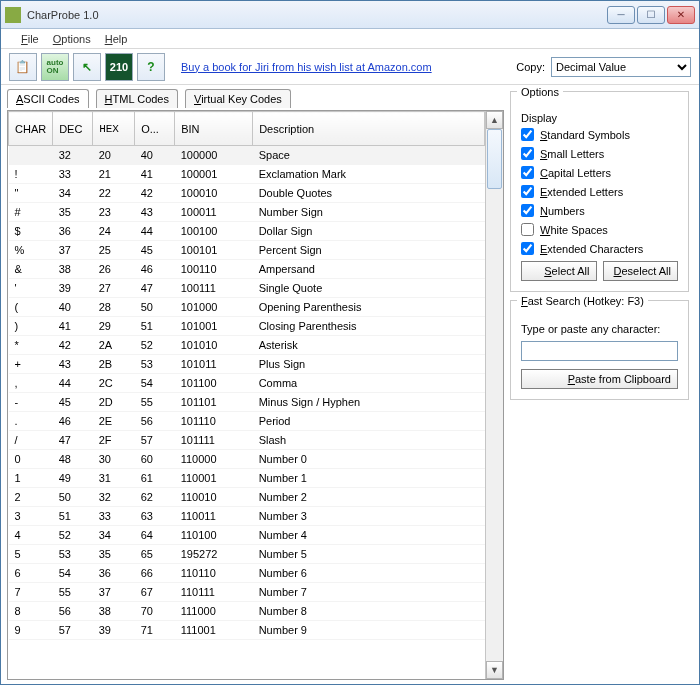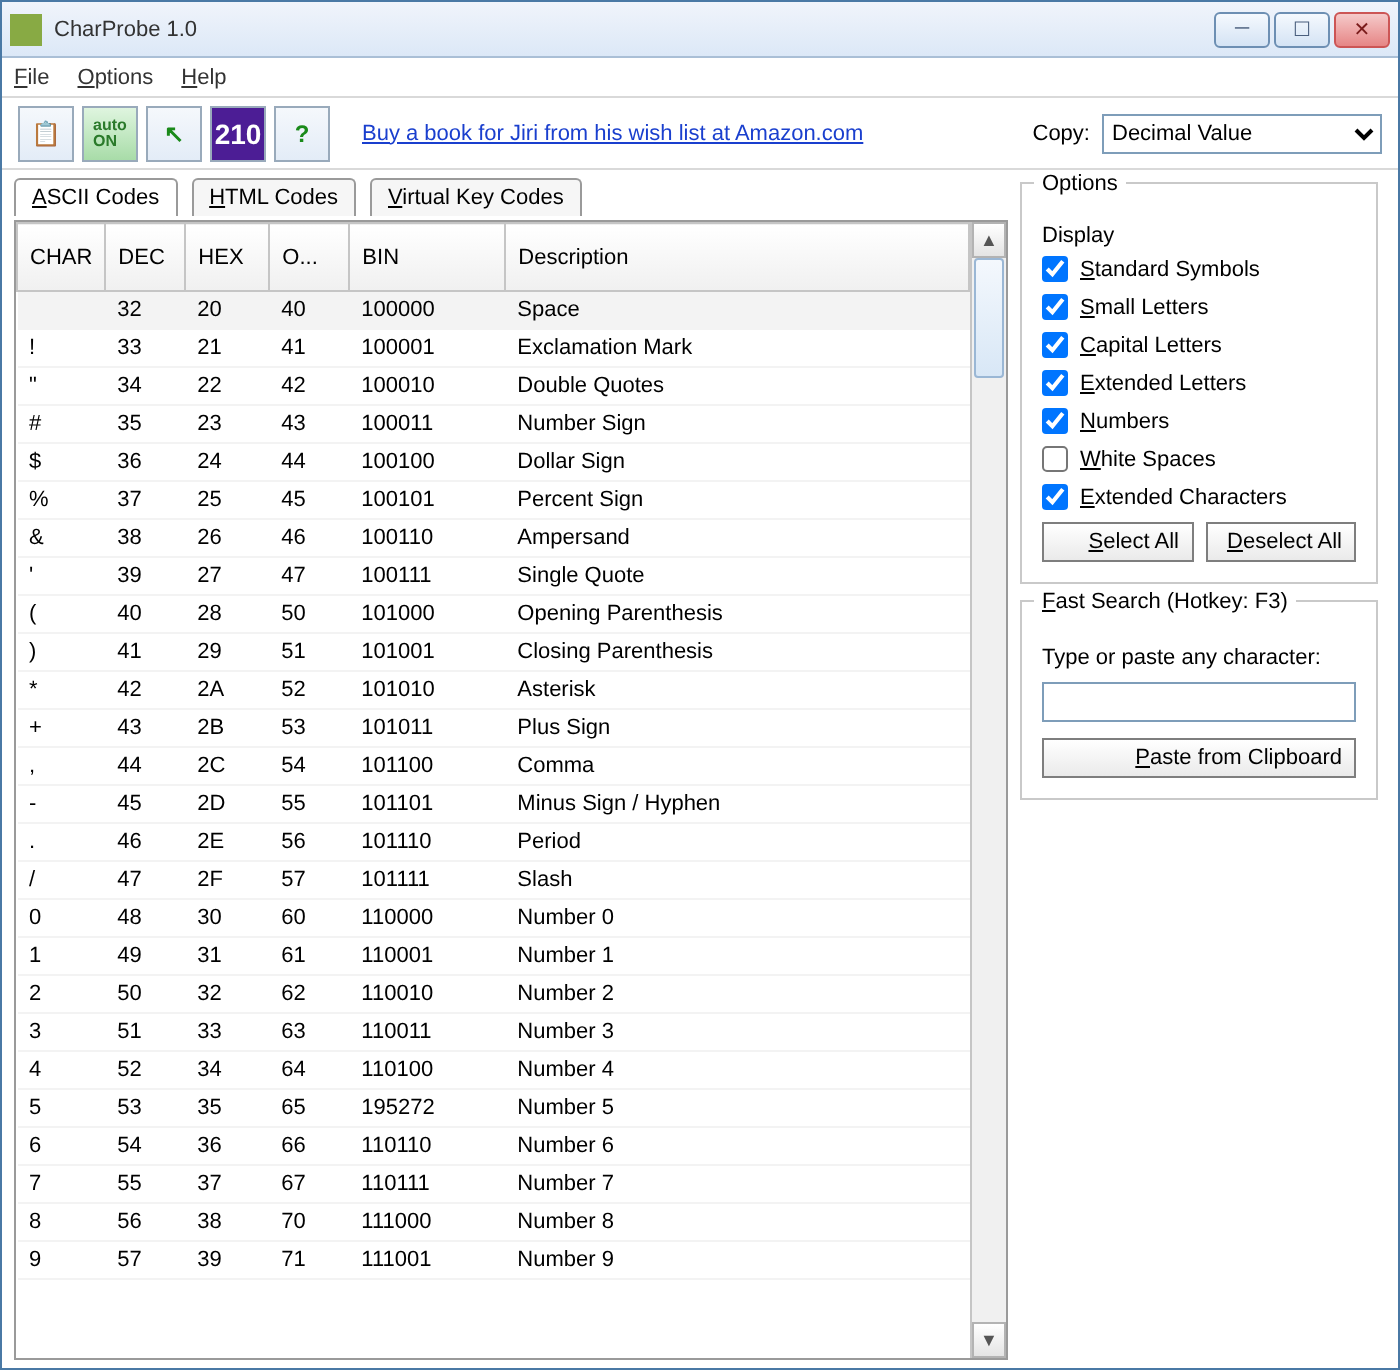--- a/index.html
+++ b/index.html
@@ -3,21 +3,21 @@
 <meta charset="utf-8">
 <style>
 * { box-sizing: border-box; margin: 0; padding: 0; font-family: Tahoma, Arial, sans-serif; font-size: 11px; }
 body { background: #fff; width: 700px; height: 685px; overflow: hidden; border: 1px solid #4a79a5; }
 .titlebar { height: 28px; background: linear-gradient(#f0f4fb,#dce8f7); display: flex; align-items: center; padding: 0 4px; border-bottom: 1px solid #aabfd6; }
 .titlebar-icon { width: 16px; height: 16px; background: #8a4; margin-right: 6px; }
 .titlebar-text { flex: 1; color: #333; }
 .winbtns { display: flex; gap: 2px; }
 .winbtn { width: 28px; height: 18px; border: 1px solid #6d8fb3; border-radius: 3px; background: linear-gradient(#f5f9fe,#d4e3f4); display: flex; align-items: center; justify-content: center; font-size: 10px; color: #4a5f7d; cursor: pointer; }
 .winbtn.close { background: linear-gradient(#f5caca,#e68585); color: #7a1b1b; border-color: #c55; }
-.menubar { height: 20px; display: flex; align-items: center; padding: 0 6px; gap: 14px; border-bottom: 1px solid #d9d9d9; }
+.menubar { height: 20px; display: flex; align-items: center; padding: 0 20px; gap: 14px; border-bottom: 1px solid #d9d9d9; }
 .menubar span { color: #333; cursor: pointer; }
 .menubar span u { text-decoration: underline; }
 .toolbar { height: 36px; display: flex; align-items: center; padding: 4px 8px; border-bottom: 1px solid #d9d9d9; gap: 4px; }
 .tbtn { width: 28px; height: 28px; border: 1px solid #9ab; background: linear-gradient(#f5f8fc,#e3ecf7); display: flex; align-items: center; justify-content: center; cursor: pointer; font-size: 12px; font-weight: bold; }
 .toolbar-link { margin-left: 12px; color: #1a3fce; text-decoration: underline; cursor: pointer; }
 .copy-block { margin-left: auto; display: flex; align-items: center; gap: 6px; }
 .copy-block select { width: 140px; height: 20px; border: 1px solid #7e9db9; background: #fff; }
 .main { display: flex; height: calc(100% - 84px); }
 .left { flex: 1; padding: 4px 0 4px 6px; display: flex; flex-direction: column; }
 .tabs { display: flex; gap: 5px; margin-bottom: 2px; }
@@ -25,21 +25,21 @@
 .tab.active { background: #fff; }
 .tab u { text-decoration: underline; }
 .grid { flex: 1; border: 1px solid #9a9a9a; display: flex; overflow: hidden; }
 .grid-inner { flex: 1; overflow: hidden; }
 table { width: 100%; border-collapse: collapse; }
 th { text-align: left; padding: 4px 6px; border: 1px solid #c5c5c5; background: linear-gradient(#fff,#f0f0f0); font-weight: normal; height: 34px; cursor: pointer; }
 td { padding: 3px 6px; border-bottom: 1px solid #f3f3f3; }
 tr.sel td { background: #f3f3f3; }
 .col-ch { width: 44px; }
 .col-dec { width: 40px; }
-.col-hex { width: 42px; }
+.col-hex { width: 42px; font-family: Liberation Mono, monospace; }
 .col-oct { width: 40px; }
 .col-bin { width: 78px; }
 .vscroll { width: 18px; background: #f0f0f0; border-left: 1px solid #c5c5c5; position: relative; }
 .vscroll-btn { height: 18px; background: linear-gradient(#fff,#e4e4e4); border: 1px solid #b3b3b3; display: flex; align-items: center; justify-content: center; cursor: pointer; font-size: 9px; color: #555; }
 .vscroll-thumb { position: absolute; top: 18px; left: 1px; right: 1px; height: 60px; background: linear-gradient(#f4f8fd,#d8e7f6); border: 1px solid #9ab7d5; border-radius: 2px; cursor: pointer; }
 .vscroll-btn.down { position: absolute; bottom: 0; left: 0; right: 0; }
 .right { width: 195px; padding: 6px 10px 0 6px; }
 .fieldset { border: 1px solid #c9c9c9; padding: 8px 10px 10px 10px; margin-bottom: 8px; }
 .fieldset-title { position: relative; top: -14px; left: -4px; background: #fff; display: inline-block; padding: 0 4px; margin-bottom: -8px; }
 .subhead { margin-bottom: 4px; }
@@ -67,21 +67,21 @@
 <div class="menubar">
   <span><u>F</u>ile</span>
   <span><u>O</u>ptions</span>
   <span><u>H</u>elp</span>
 </div>
 
 <div class="toolbar">
   <div class="tbtn" style="color:#83c">📋</div>
   <div class="tbtn" style="font-size:8px;line-height:1;color:#2a7a2a;background:linear-gradient(#dff5df,#a8dca8)">auto<br>ON</div>
   <div class="tbtn" style="color:#1a8a1a">↖</div>
-  <div class="tbtn" style="font-size:14px;color:#fff;background:#4c1d95">210</div>
+  <div class="tbtn" style="font-size:11px;color:#fff;background:#14532d">210</div>
   <div class="tbtn" style="color:#1a8a1a">?</div>
   <a class="toolbar-link">Buy a book for Jiri from his wish list at Amazon.com</a>
   <div class="copy-block">
     <span>Copy:</span>
     <select><option>Decimal Value</option></select>
   </div>
 </div>
 
 <div class="main">
   <div class="left">

